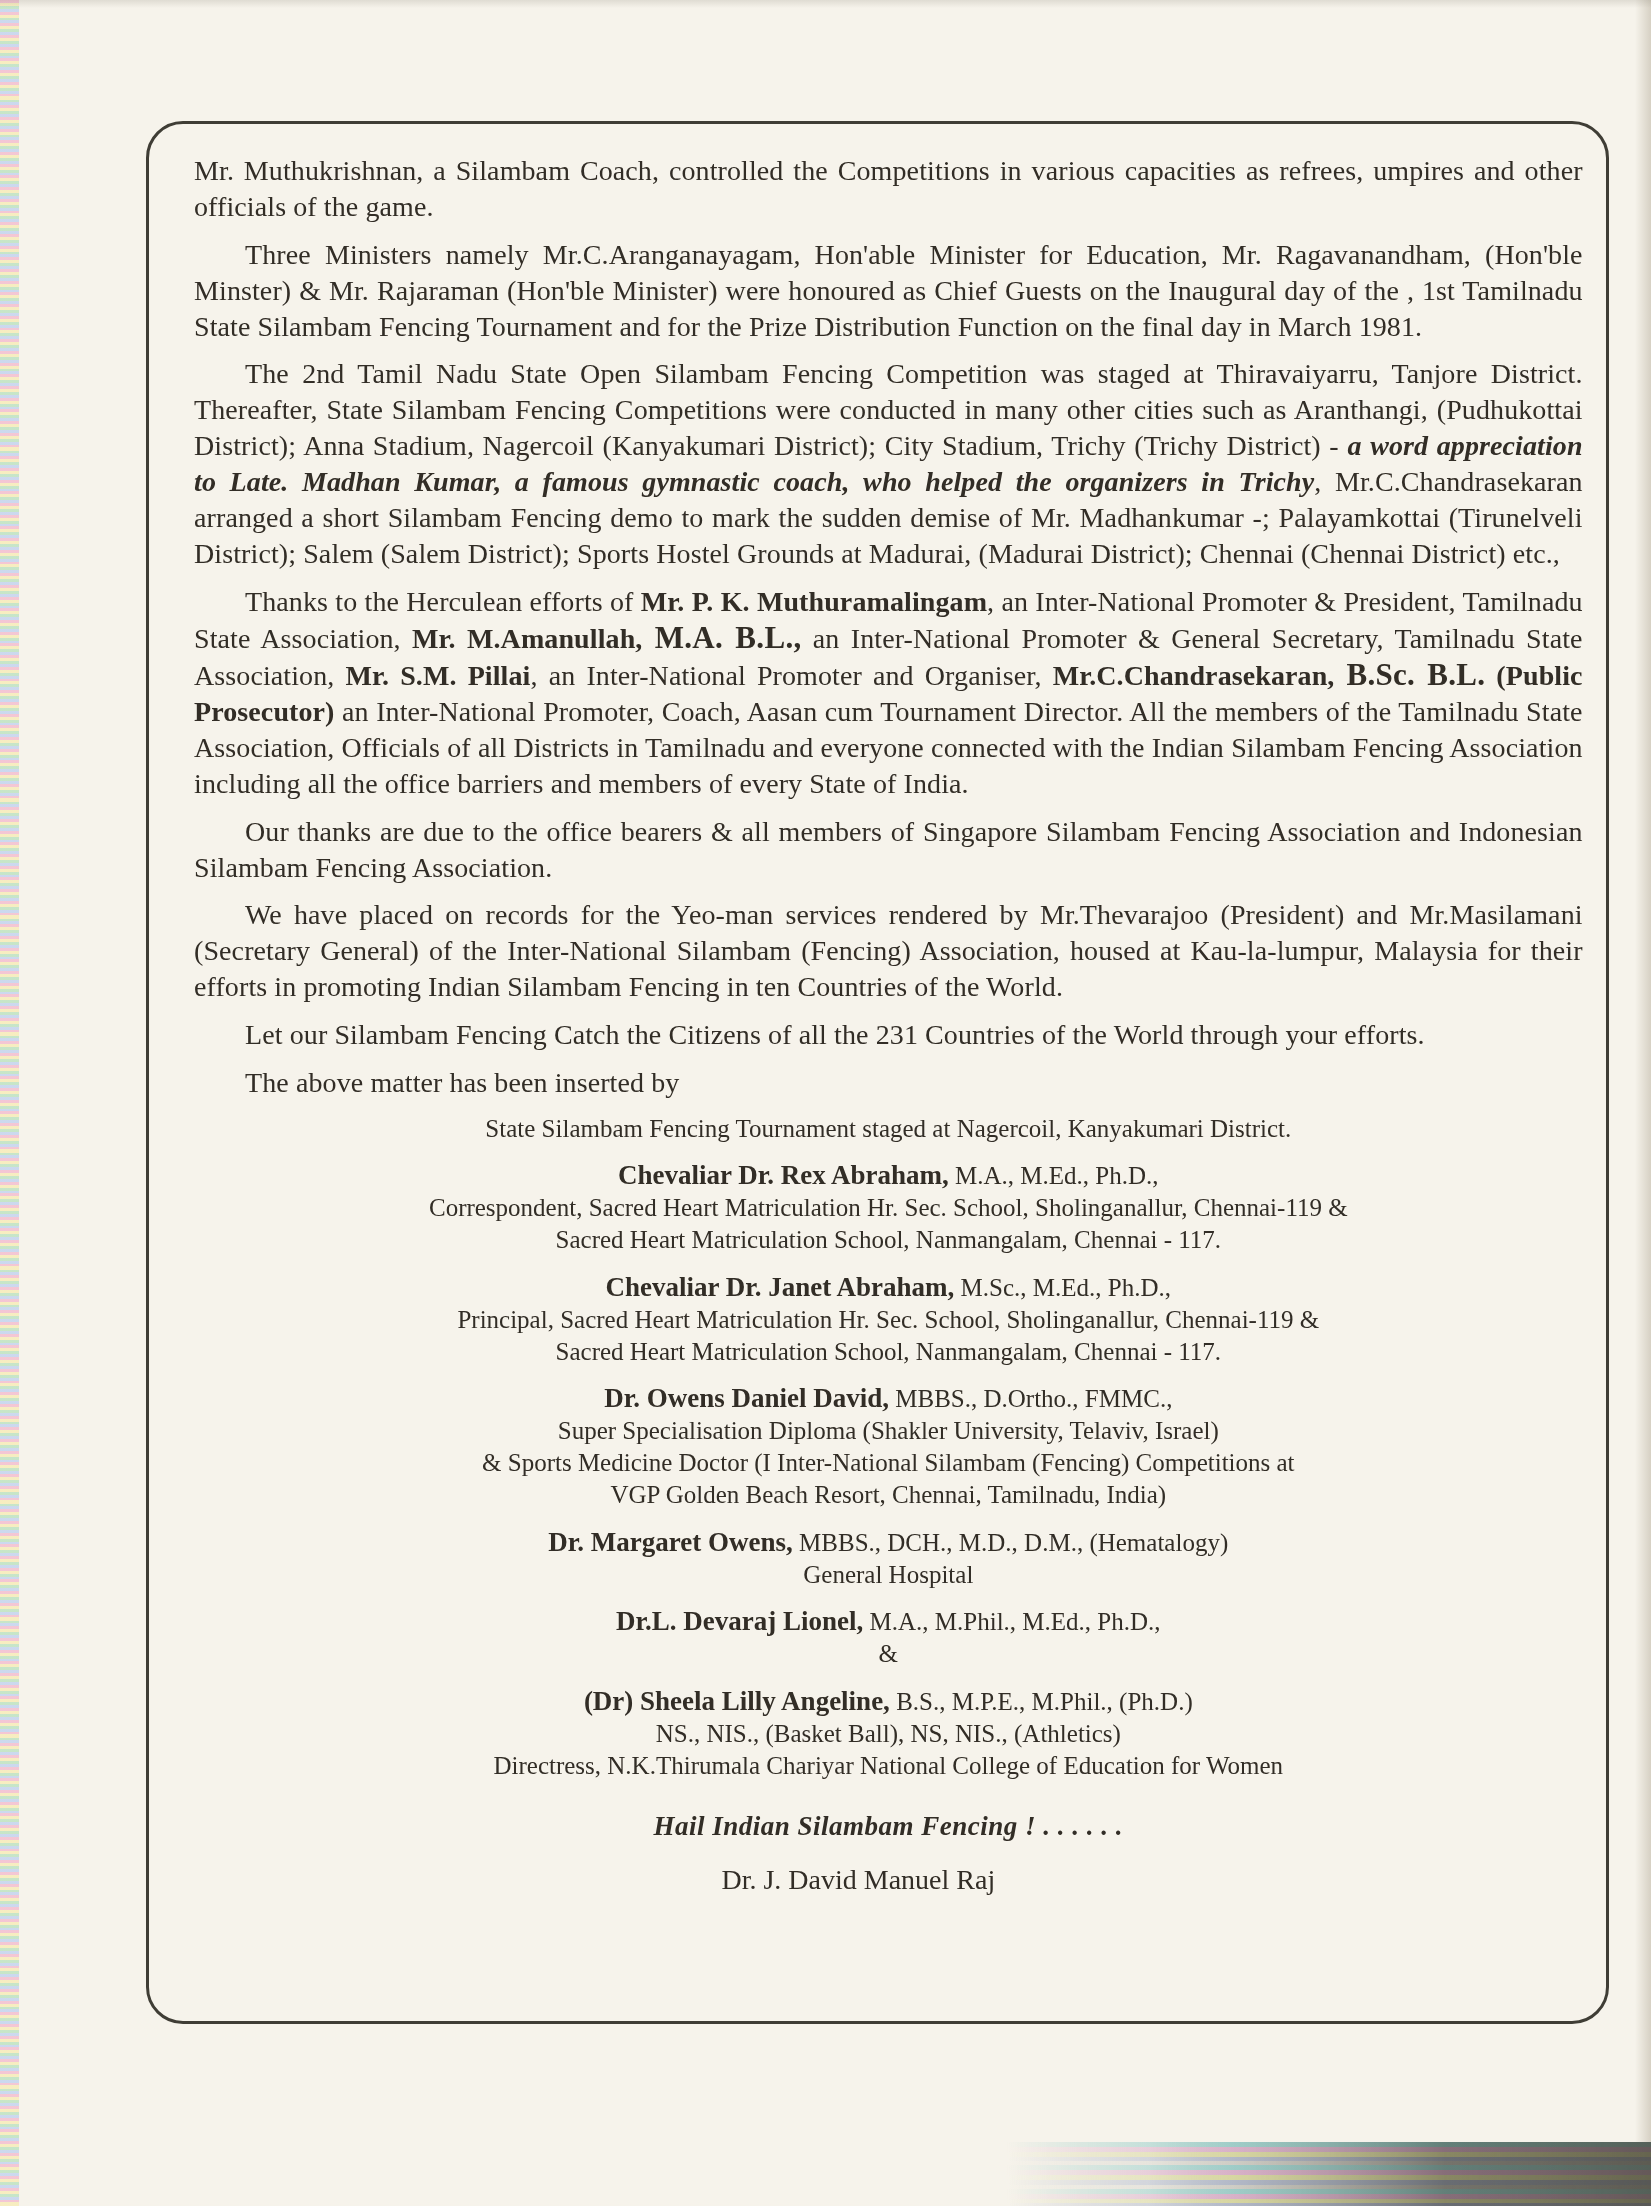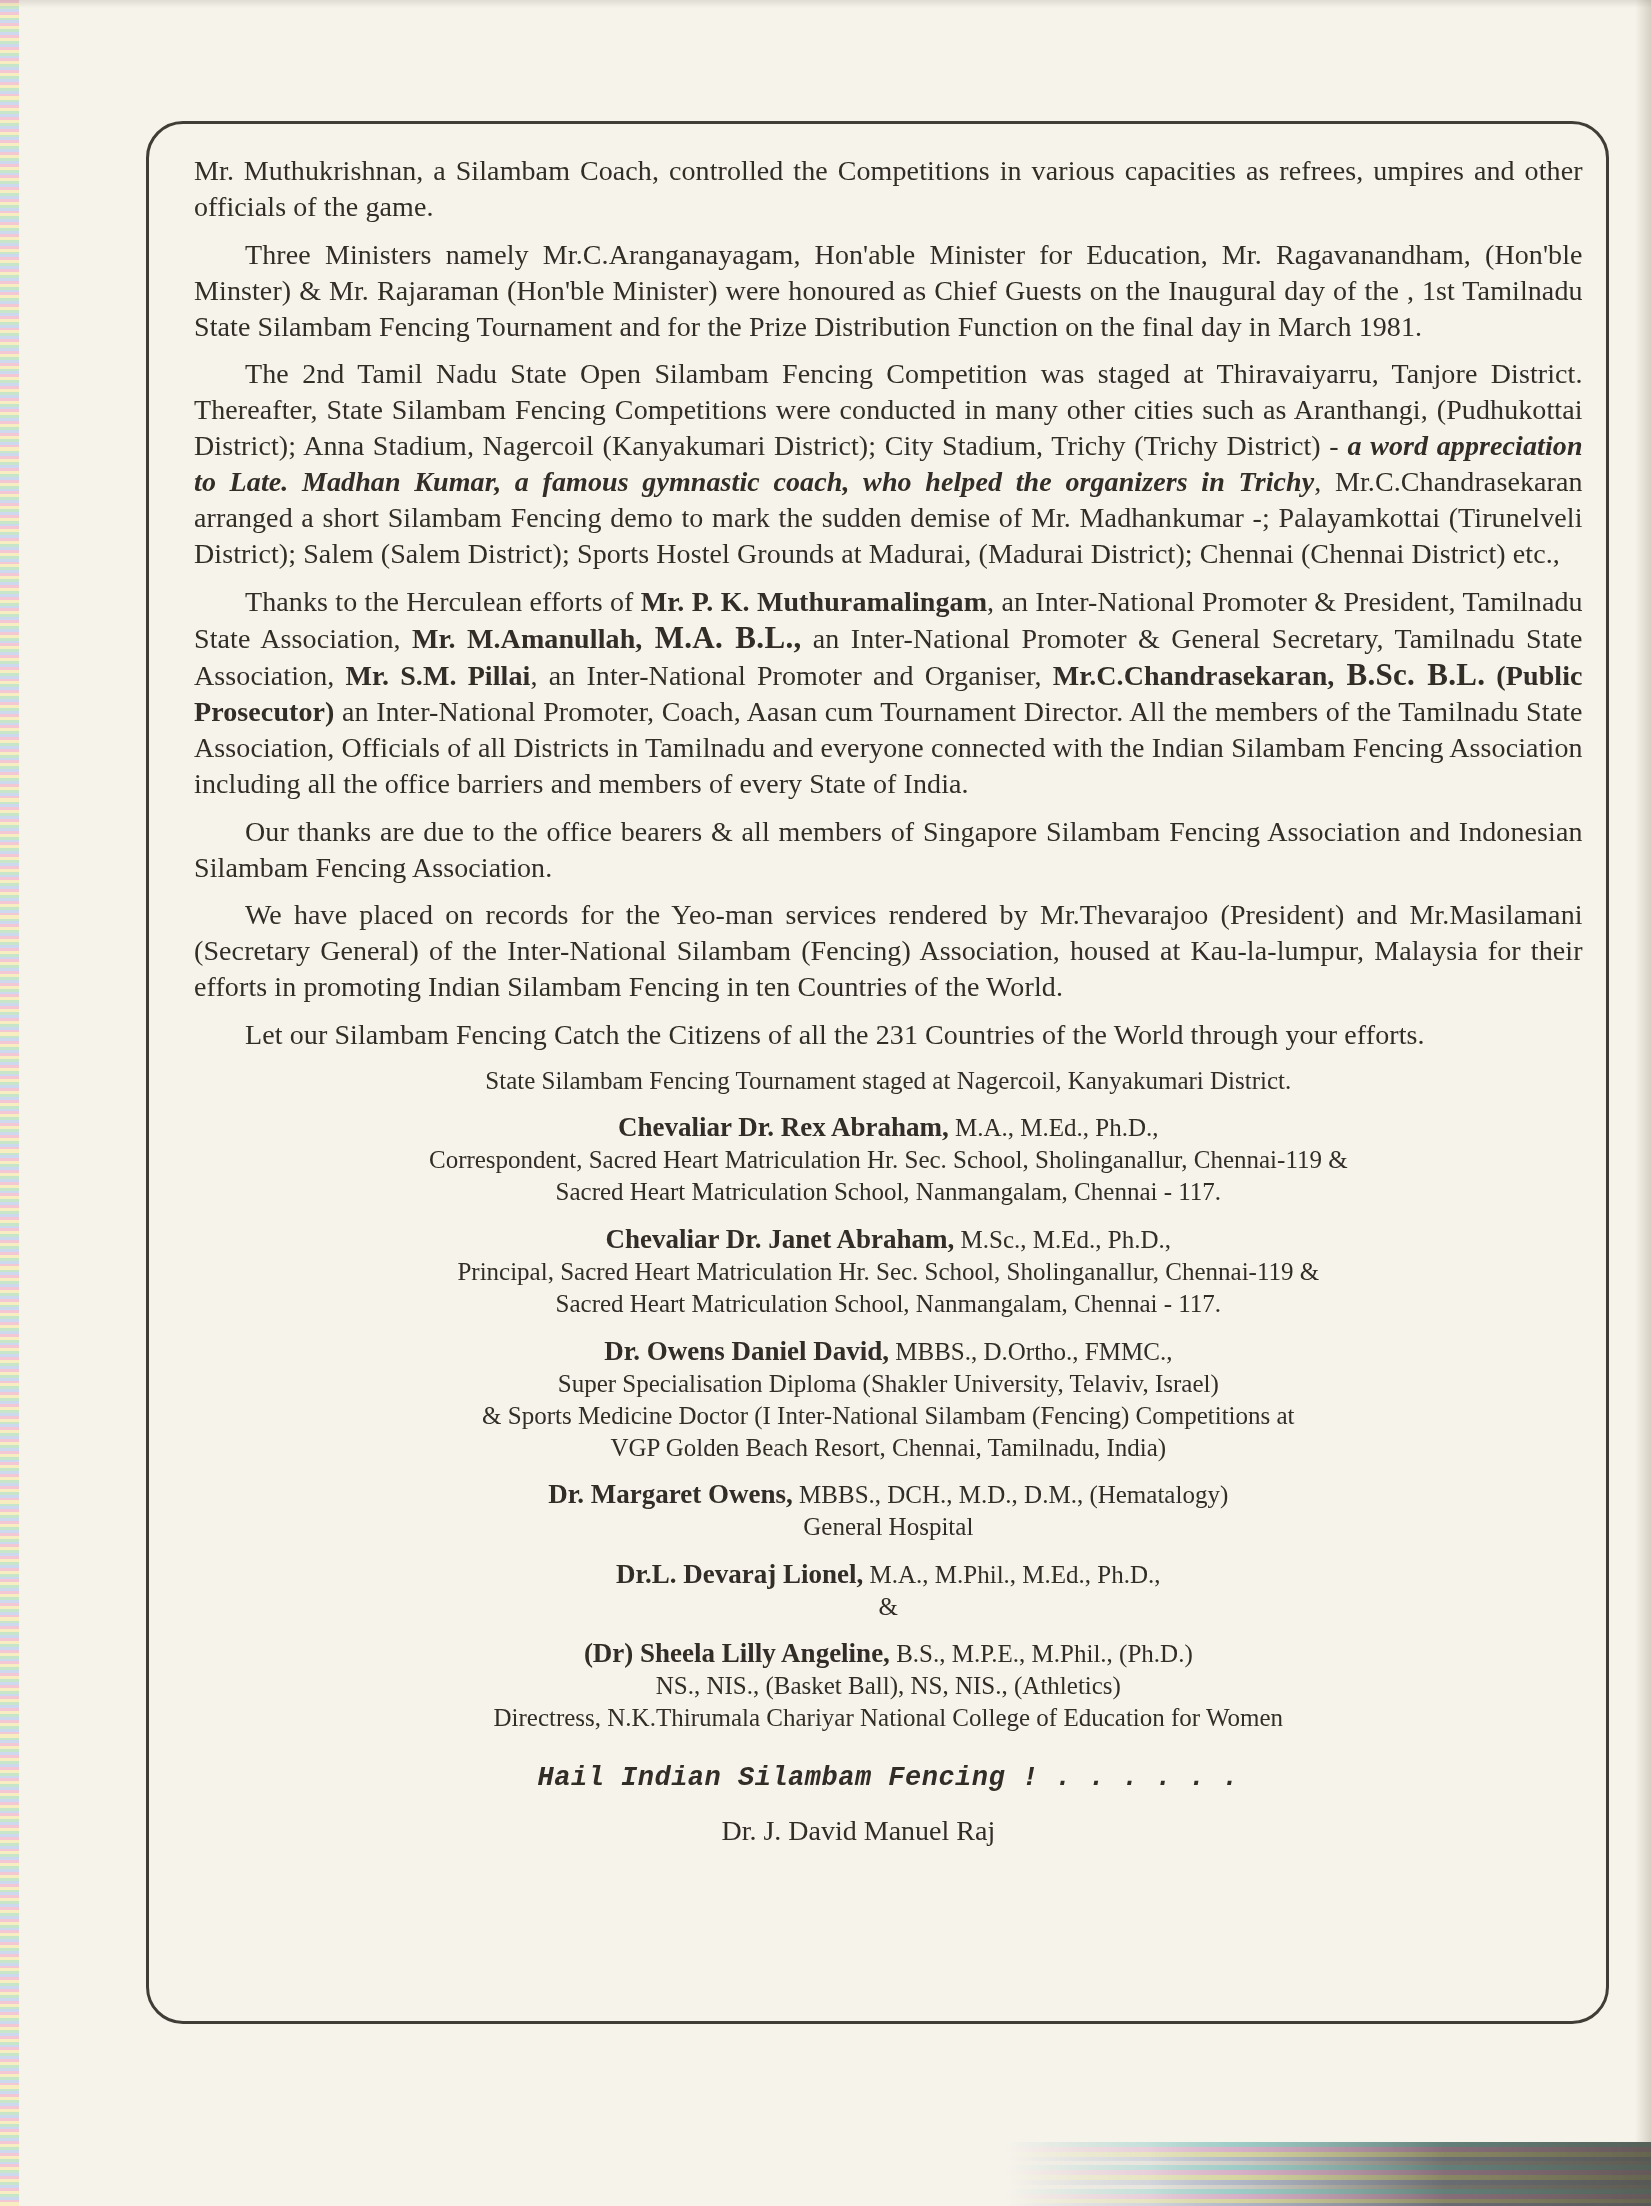--- a/index.html
+++ b/index.html
@@ -66,21 +66,21 @@
   }
   .para.indent{text-indent:51px;}
   .b{font-weight:bold;}
   .i{font-style:italic;}
   .s{font-size:31px;letter-spacing:0.3px;}
   .inserted{margin-top:11.7px;text-align:center;}
   .entry{margin:0 0 14.6px 0;font-size:25px;line-height:32px;}
   .entry .name{font-weight:bold;font-size:27px;}
   .closing{
     text-align:center;font-weight:bold;font-style:italic;
-    font-size:27px;margin-top:29px;letter-spacing:0.5px;font-family:Liberation Mono, monospace;
+    font-size:27px;margin-top:29px;letter-spacing:0.5px;
   }
   .signature{
     text-align:center;font-size:28px;
     margin-top:21.5px;padding-right:60px;
   }
 </style>
 </head>
 <body>
 
 <div class="page">
@@ -91,20 +91,21 @@
 
   <div class="content-box">
     <div class="paragraphs">
         <p class="para"><span>Mr. Muthukrishnan, a Silambam Coach, controlled the Competitions in various capacities as refrees, umpires and other officials of the game.</span></p>
         <p class="para indent"><span>Three Ministers namely Mr.C.Aranganayagam, Hon'able Minister for Education, Mr. Ragavanandham, (Hon'ble Minster) &amp; Mr. Rajaraman (Hon'ble Minister) were honoured as Chief Guests on the Inaugural day of the , 1st Tamilnadu State Silambam Fencing Tournament and for the Prize Distribution Function on the final day in March 1981.</span></p>
         <p class="para indent"><span>The 2nd Tamil Nadu State Open Silambam Fencing Competition was staged at Thiravaiyarru, Tanjore District. Thereafter, State Silambam Fencing Competitions were conducted in many other cities such as Aranthangi, (Pudhukottai District); Anna Stadium, Nagercoil (Kanyakumari District); City Stadium, Trichy (Trichy District) - </span><span class="b i">a word appreciation to Late. Madhan Kumar, a famous gymnastic coach, who helped the organizers in Trichy</span><span>, Mr.C.Chandrasekaran arranged a short Silambam Fencing demo to mark the sudden demise of Mr. Madhankumar -; Palayamkottai (Tirunelveli District); Salem (Salem District); Sports Hostel Grounds at Madurai, (Madurai District); Chennai (Chennai District) etc.,</span></p>
         <p class="para indent"><span>Thanks to the Herculean efforts of </span><span class="b">Mr. P. K. Muthuramalingam</span><span>, an Inter-National Promoter &amp; President, Tamilnadu State Association, </span><span class="b">Mr. M.Amanullah,</span><span class="b s"> M.A. B.L.,</span><span> an Inter-National Promoter &amp; General Secretary, Tamilnadu State Association, </span><span class="b">Mr. S.M. Pillai</span><span>, an Inter-National Promoter and Organiser, </span><span class="b">Mr.C.Chandrasekaran,</span><span class="b s"> B.Sc. B.L.</span><span class="b"> (Public Prosecutor)</span><span> an Inter-National Promoter, Coach, Aasan cum Tournament Director.  All the members of the Tamilnadu State Association, Officials of all Districts in Tamilnadu and everyone connected with the Indian Silambam Fencing Association including all the office barriers and members of every State of India.</span></p>
         <p class="para indent"><span>Our thanks are due to the office bearers &amp; all members of Singapore Silambam Fencing Association and Indonesian Silambam Fencing Association.</span></p>
         <p class="para indent"><span>We have placed on records for the Yeo-man services rendered by Mr.Thevarajoo (President) and Mr.Masilamani (Secretary General) of the Inter-National Silambam (Fencing) Association, housed at Kau-la-lumpur, Malaysia for their efforts in promoting Indian Silambam Fencing in ten Countries of the World.</span></p>
         <p class="para indent"><span>Let our Silambam Fencing Catch the Citizens of all the 231 Countries of the World through your efforts.</span></p>
+        <p class="para indent"><span>The above matter has been inserted by</span></p>
       </div>
     <div class="inserted">
         <div class="entry">
           <div>State Silambam Fencing Tournament staged at Nagercoil, Kanyakumari District.</div>
         </div>
         <div class="entry">
           <div><span class="name">Chevaliar Dr. Rex Abraham,</span><span> M.A., M.Ed., Ph.D.,</span></div>
           <div>Correspondent, Sacred Heart Matriculation Hr. Sec. School, Sholinganallur, Chennai-119 &amp;</div>
           <div>Sacred Heart Matriculation School, Nanmangalam, Chennai - 117.</div>
         </div>

